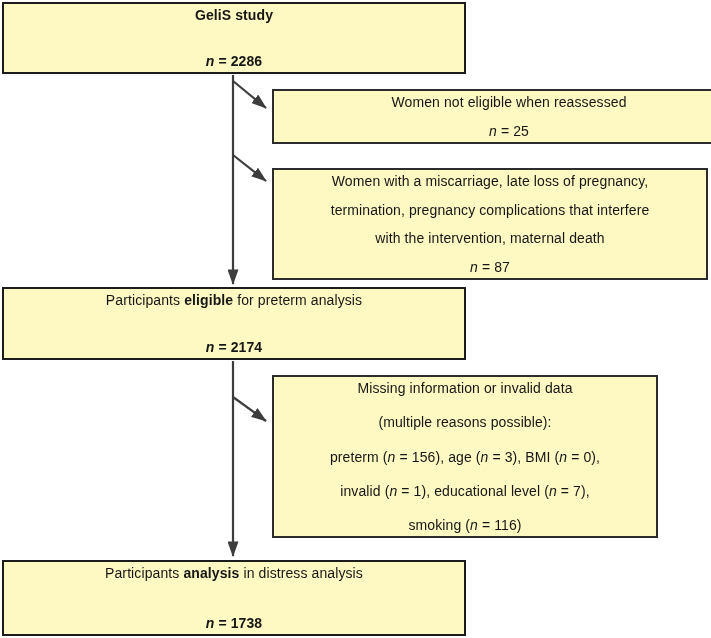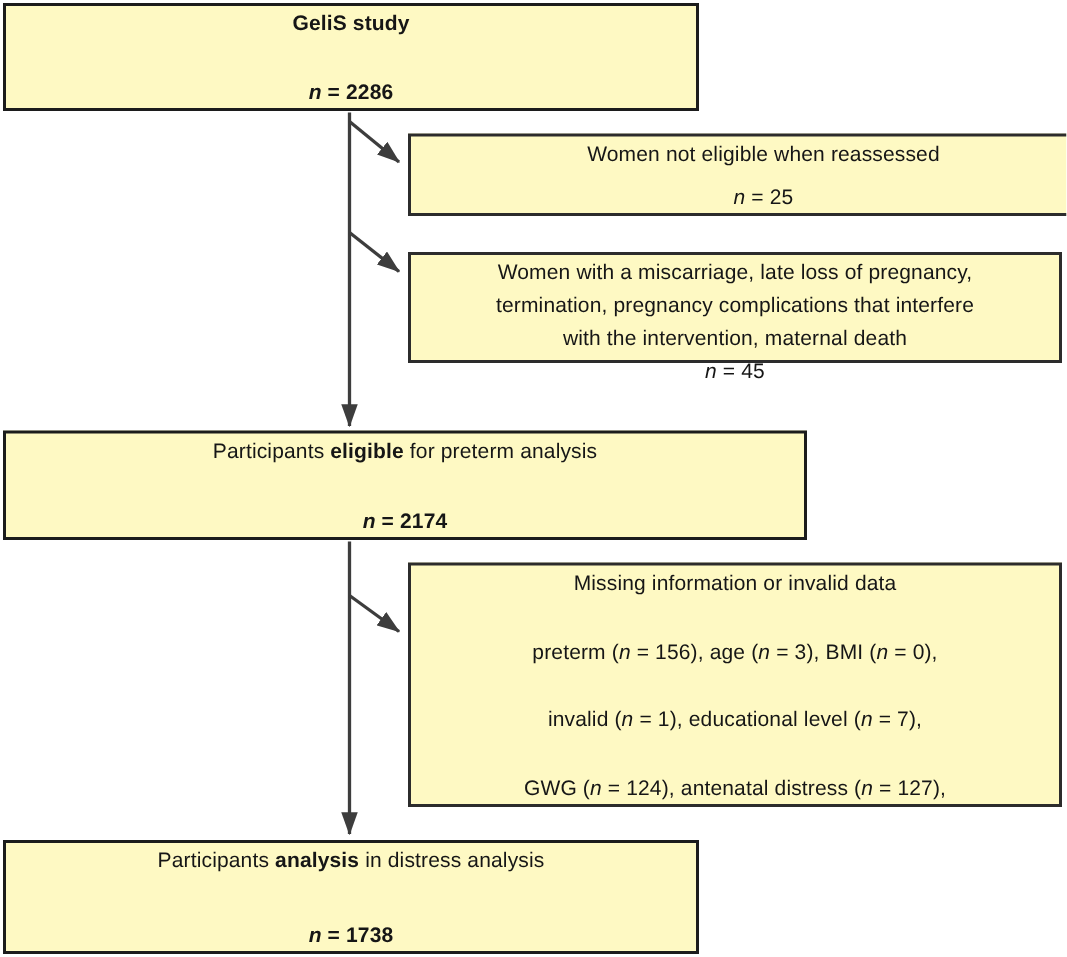--- a/index.html
+++ b/index.html
@@ -63,37 +63,38 @@
   <div class="box main" style="left:2px; top:2px; width:464px; height:72px;">
       <div class="line"><span class="b">GeliS study</span></div>
       <div class="line"><span class="bi">n</span><span class="b"> = 2286</span></div>
     </div>
 
   <div class="box side" style="left:272px; top:89px; width:474px; height:55px;">
       <div class="line"><span>Women not eligible when reassessed</span></div>
       <div class="line"><span class="i">n</span><span> = 25</span></div>
     </div>
 
-  <div class="box side" style="left:272px; top:168px; width:436px; height:74px;">
+  <div class="box side" style="left:272px; top:168px; width:436px; height:112px;">
       <div class="line"><span>Women with a miscarriage, late loss of pregnancy,</span></div>
       <div class="line"><span>termination, pregnancy complications that interfere</span></div>
       <div class="line"><span>with the intervention, maternal death</span></div>
-      <div class="line"><span class="i">n</span><span> = 45</span></div>
+      <div class="line"><span class="i">n</span><span> = 87</span></div>
     </div>
 
-  <div class="box main" style="left:2px; top:287px; width:536px; height:73px;">
+  <div class="box main" style="left:2px; top:287px; width:464px; height:73px;">
       <div class="line"><span>Participants </span><span class="b">eligible</span><span> for preterm analysis</span></div>
       <div class="line"><span class="bi">n</span><span class="b"> = 2174</span></div>
     </div>
 
-  <div class="box side" style="left:272px; top:375px; width:436px; height:163px;">
+  <div class="box side" style="left:272px; top:375px; width:386px; height:163px;">
       <div class="line"><span>Missing information or invalid data</span></div>
+      <div class="line"><span>(multiple reasons possible):</span></div>
       <div class="line"><span>preterm (</span><span class="i">n</span><span> = 156), age (</span><span class="i">n</span><span> = 3), BMI (</span><span class="i">n</span><span> = 0),</span></div>
       <div class="line"><span>invalid (</span><span class="i">n</span><span> = 1), educational level (</span><span class="i">n</span><span> = 7),</span></div>
-      <div class="line"><span>GWG (</span><span class="i">n</span><span> = 124), antenatal distress (</span><span class="i">n</span><span> = 127),</span></div>
+      <div class="line"><span>smoking (</span><span class="i">n</span><span> = 116)</span></div>
     </div>
 
   <div class="box main" style="left:2px; top:560px; width:464px; height:76px;">
       <div class="line"><span>Participants </span><span class="b">analysis</span><span> in distress analysis</span></div>
       <div class="line"><span class="bi">n</span><span class="b"> = 1738</span></div>
     </div>
 
 </div>
 
 </body></html>

